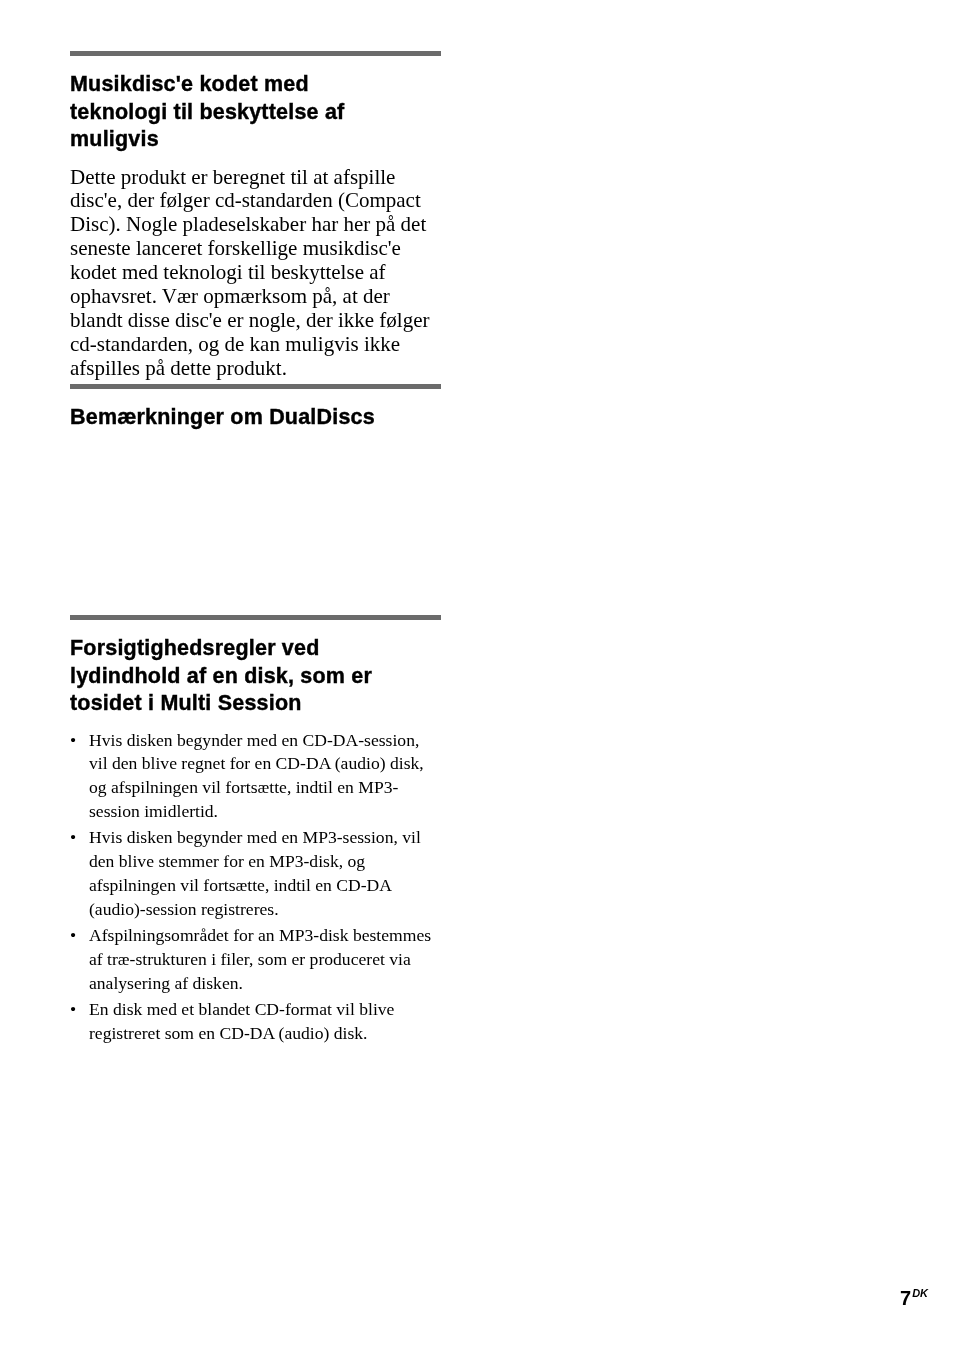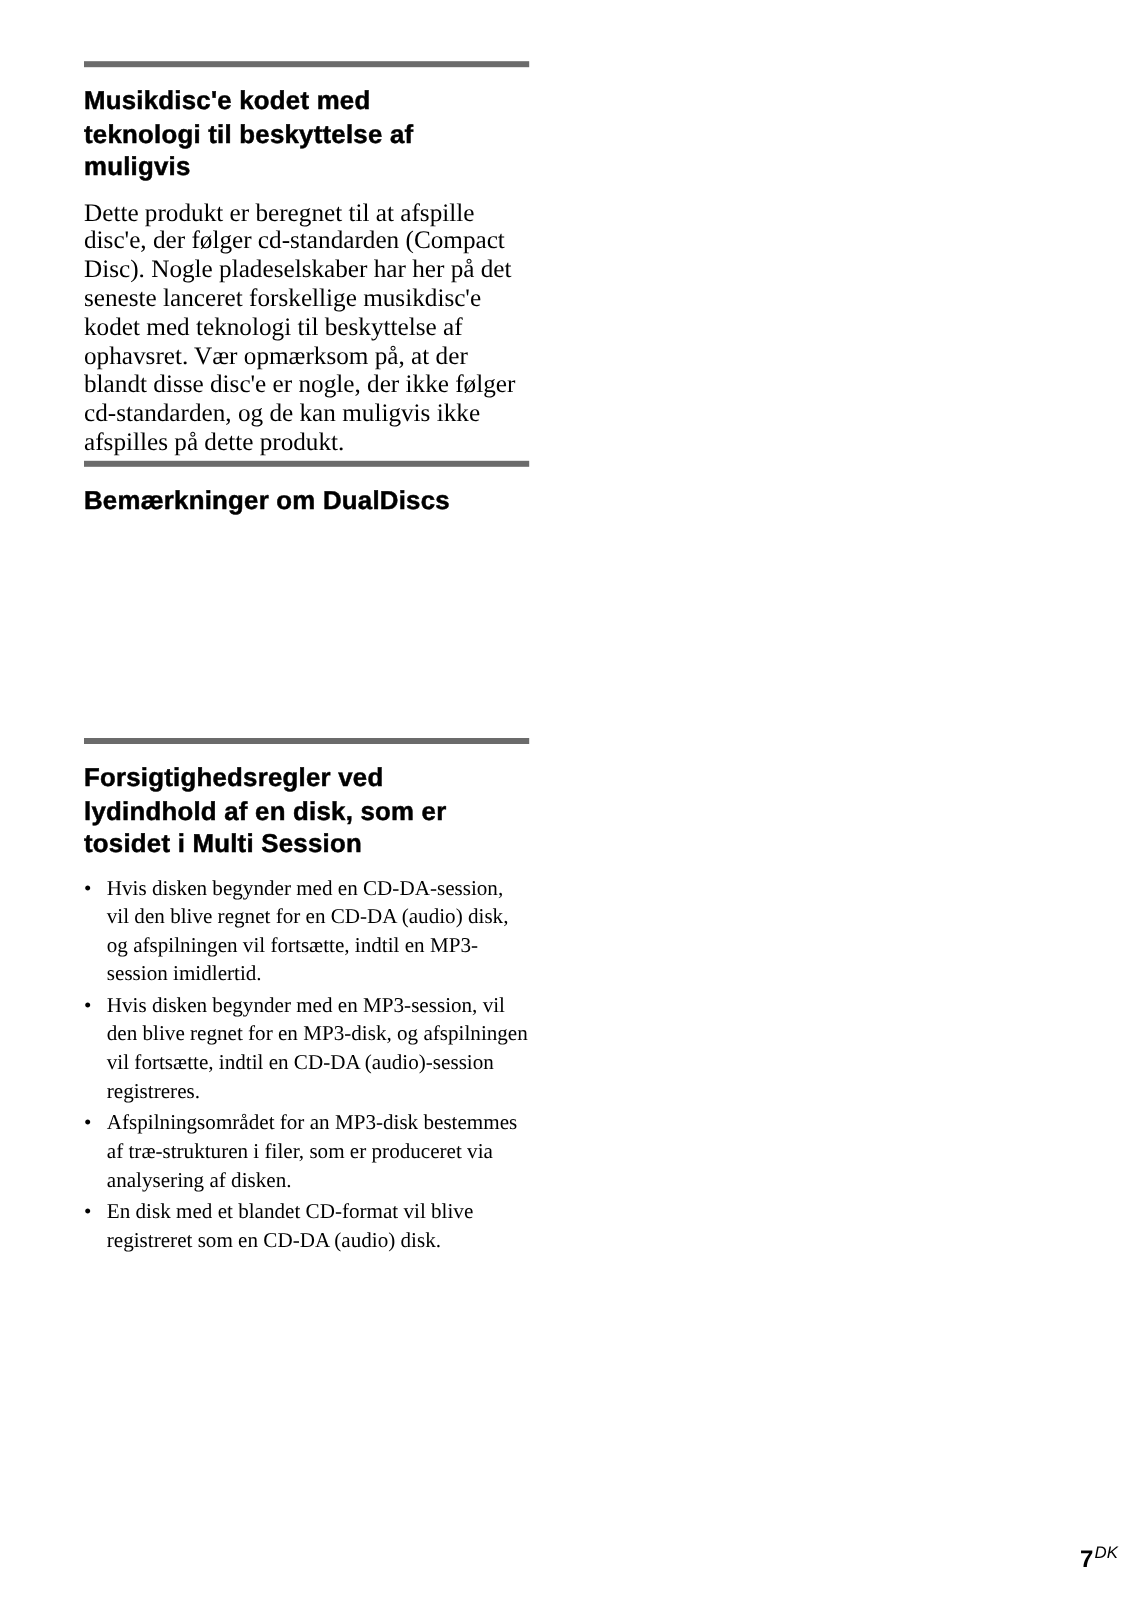--- a/index.html
+++ b/index.html
@@ -61,23 +61,23 @@
     .page-num {
       position: absolute;
       left: 900px;
       top: 1281px;
       font-family: "Liberation Sans", "DejaVu Sans", sans-serif;
       font-weight: bold;
       font-size: 20px;
       line-height: 24px;
     }
     .page-num .suffix {
-      font-weight: normal;
+      font-weight: bold;
       font-style: italic;
-      font-size: 14px;
+      font-size: 11px;
       vertical-align: 8px;
       margin-left: 1px;
     }
   </style>
 </head>
 <body>
 
 <div class="column" style="top:51px;">
   <div class="rule"></div>
   <h2 class="heading">
@@ -102,21 +102,21 @@
     <span>lydindhold af en disk, som er</span><br>
     <span>tosidet i Multi Session</span>
   </h2>
   <ul class="bullets" style="margin-top:11px;">
     <li>
       <span class="dot">•</span>
       <span>Hvis disken begynder med en CD-DA-session, vil den blive regnet for en CD-DA (audio) disk, og afspilningen vil fortsætte, indtil en MP3-session imidlertid.</span>
     </li>
     <li>
       <span class="dot">•</span>
-      <span>Hvis disken begynder med en MP3-session, vil den blive regnet for en MP3-disk, og afspilningen vil fortsætte, indtil en CD-DA (audio)-session registreres.</span>
+      <span>Hvis disken begynder med en MP3-session, vil den blive stemmer for en MP3-disk, og afspilningen vil fortsætte, indtil en CD-DA (audio)-session registreres.</span>
     </li>
     <li>
       <span class="dot">•</span>
       <span>Afspilningsområdet for an MP3-disk bestemmes af træ-strukturen i filer, som er produceret via analysering af disken.</span>
     </li>
     <li>
       <span class="dot">•</span>
       <span>En disk med et blandet CD-format vil blive registreret som en CD-DA (audio) disk.</span>
     </li>
   </ul>

